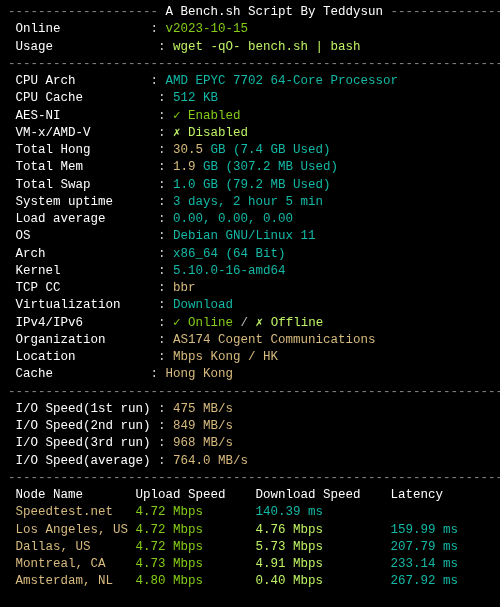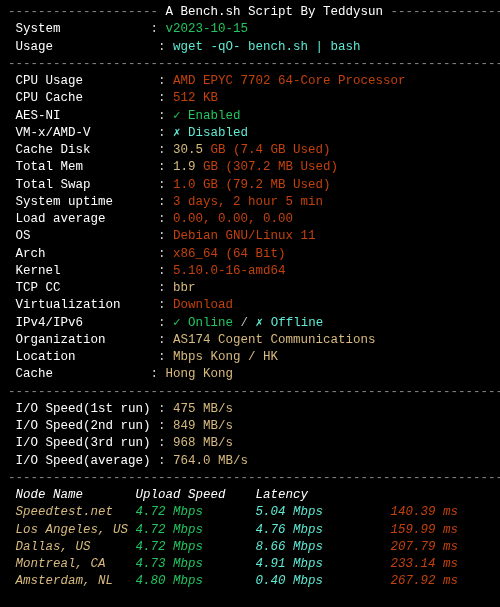--- a/index.html
+++ b/index.html
@@ -7,43 +7,43 @@
     background: #000;
     color: #ccc;
     font-family: "Consolas", "Monaco", "Courier New", monospace;
     font-size: 12.5px;
     line-height: 1.38;
     padding: 4px 8px;
     width: 500px;
   }
   .row { white-space: pre; }
   .white { color: #fff; }
-  .cyan { color: #c2410c; }
-  .red { color: #5eead4; }
+  .cyan { color: #14b8a6; }
+  .red { color: #bef264; }
   .yellow { color: #d7ba7d; }
-  .green { color: #22c55e; }
+  .green { color: #84cc16; }
   .gray { color: #bbb; }
   .divider { color: #888; letter-spacing: 0; }
   .colon { color: #ccc; }
-  .speedrow { display: flex; font-style: italic; }
+  .speedrow { display: flex; }
   .speedrow span { white-space: pre; }
 </style>
 </head>
 <body>
 
 <div id="out">
     <div class="row"><span class="divider">-------------------- </span><span class="white">A Bench.sh Script By Teddysun</span><span class="divider"> ------------------</span></div>
-    <div class="row"><span class="white"> System            </span><span class="colon">: </span><span class="green">v2023-10-15</span></div>
+    <div class="row"><span class="white"> Online            </span><span class="colon">: </span><span class="green">v2023-10-15</span></div>
     <div class="row"><span class="white"> Usage              </span><span class="colon">: </span><span class="red">wget -qO- bench.sh | bash</span></div>
     <div class="row divider">----------------------------------------------------------------------</div>
-    <div class="row"><span class="white"> CPU Usage          </span><span class="colon">: </span><span class="cyan">AMD EPYC 7702 64-Core Processor</span></div>
+    <div class="row"><span class="white"> CPU Arch          </span><span class="colon">: </span><span class="cyan">AMD EPYC 7702 64-Core Processor</span></div>
     <div class="row"><span class="white"> CPU Cache          </span><span class="colon">: </span><span class="cyan">512 KB</span></div>
     <div class="row"><span class="white"> AES-NI             </span><span class="colon">: </span><span class="green">✓ Enabled</span></div>
     <div class="row"><span class="white"> VM-x/AMD-V         </span><span class="colon">: </span><span class="red">✗ Disabled</span></div>
-    <div class="row"><span class="white"> Cache Disk         </span><span class="colon">: </span><span class="yellow">30.5 </span><span class="cyan">GB </span><span class="cyan">(7.4 GB Used)</span></div>
+    <div class="row"><span class="white"> Total Hong         </span><span class="colon">: </span><span class="yellow">30.5 </span><span class="cyan">GB </span><span class="cyan">(7.4 GB Used)</span></div>
     <div class="row"><span class="white"> Total Mem          </span><span class="colon">: </span><span class="yellow">1.9 </span><span class="cyan">GB </span><span class="cyan">(307.2 MB Used)</span></div>
     <div class="row"><span class="white"> Total Swap         </span><span class="colon">: </span><span class="cyan">1.0 GB (79.2 MB Used)</span></div>
     <div class="row"><span class="white"> System uptime      </span><span class="colon">: </span><span class="cyan">3 days, 2 hour 5 min</span></div>
     <div class="row"><span class="white"> Load average       </span><span class="colon">: </span><span class="cyan">0.00, 0.00, 0.00</span></div>
     <div class="row"><span class="white"> OS                 </span><span class="colon">: </span><span class="cyan">Debian GNU/Linux 11</span></div>
     <div class="row"><span class="white"> Arch               </span><span class="colon">: </span><span class="cyan">x86_64 (64 Bit)</span></div>
     <div class="row"><span class="white"> Kernel             </span><span class="colon">: </span><span class="cyan">5.10.0-16-amd64</span></div>
     <div class="row"><span class="white"> TCP CC             </span><span class="colon">: </span><span class="yellow">bbr</span></div>
     <div class="row"><span class="white"> Virtualization     </span><span class="colon">: </span><span class="cyan">Download</span></div>
     <div class="row"><span class="white"> IPv4/IPv6          </span><span class="colon">: </span><span class="green">✓ Online</span><span class="gray"> / </span><span class="red">✗ Offline</span></div>
@@ -52,38 +52,38 @@
     <div class="row"><span class="white"> Cache             </span><span class="colon">: </span><span class="yellow">Hong Kong</span></div>
     <div class="row divider">----------------------------------------------------------------------</div>
     <div class="row"><span class="white"> I/O Speed(1st run) </span><span class="colon">: </span><span class="yellow">475 MB/s</span></div>
     <div class="row"><span class="white"> I/O Speed(2nd run) </span><span class="colon">: </span><span class="yellow">849 MB/s</span></div>
     <div class="row"><span class="white"> I/O Speed(3rd run) </span><span class="colon">: </span><span class="yellow">968 MB/s</span></div>
     <div class="row"><span class="white"> I/O Speed(average) </span><span class="colon">: </span><span class="yellow">764.0 MB/s</span></div>
     <div class="row divider">----------------------------------------------------------------------</div>
     <div class="speedrow">
       <span class="white"> Node Name       </span>
       <span class="white">Upload Speed    </span>
+      <span class="white">Download Speed    </span>
       <span class="white">Latency</span>
     </div>
     <div class="speedrow">
       <span class="yellow"> Speedtest.net   </span>
       <span class="green">4.72 Mbps       </span>
-      <span class="red">5.04 Mbps         </span>
       <span class="cyan">140.39 ms</span>
     </div>
     <div class="speedrow">
       <span class="yellow"> Los Angeles, US </span>
       <span class="green">4.72 Mbps       </span>
       <span class="red">4.76 Mbps         </span>
       <span class="cyan">159.99 ms</span>
     </div>
     <div class="speedrow">
       <span class="yellow"> Dallas, US      </span>
       <span class="green">4.72 Mbps       </span>
-      <span class="red">8.66 Mbps         </span>
+      <span class="red">5.73 Mbps         </span>
       <span class="cyan">207.79 ms</span>
     </div>
     <div class="speedrow">
       <span class="yellow"> Montreal, CA    </span>
       <span class="green">4.73 Mbps       </span>
       <span class="red">4.91 Mbps         </span>
       <span class="cyan">233.14 ms</span>
     </div>
     <div class="speedrow">
       <span class="yellow"> Amsterdam, NL   </span>

